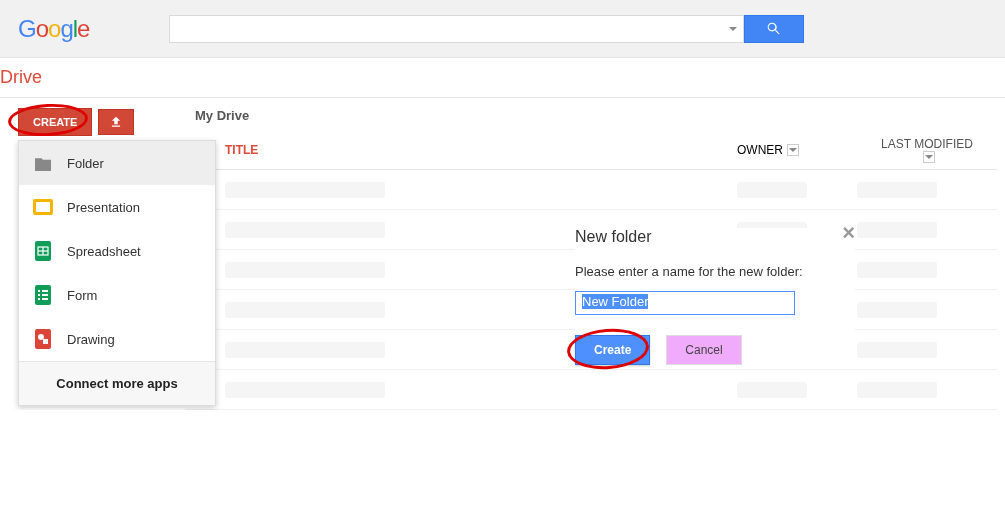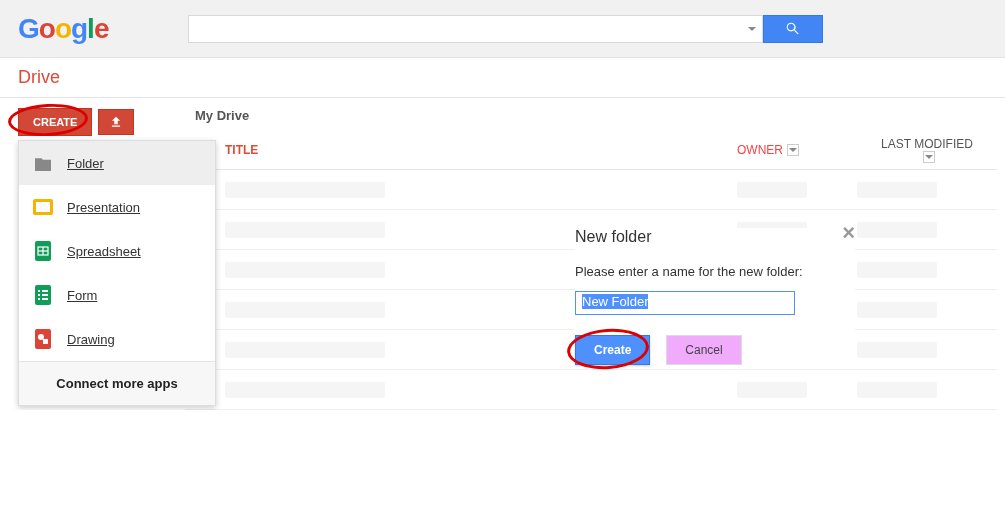--- a/index.html
+++ b/index.html
@@ -8,22 +8,22 @@
     .top-bar {
       background: #f1f1f1;
       height: 58px;
       display: flex;
       align-items: center;
       padding-left: 18px;
       border-bottom: 1px solid #e5e5e5;
     }
     .google-logo {
       font-family: Arial, sans-serif;
-      font-size: 28px;
-      font-weight: bold;
+      font-size: 24px;
+      font-weight: normal;
       letter-spacing: -1px;
     }
     .g1 { color: #4285F4; }
     .g2 { color: #DB4437; }
     .g3 { color: #F4B400; }
     .g4 { color: #4285F4; }
     .g5 { color: #0F9D58; }
     .g6 { color: #DB4437; }
     
     .search-wrap {
@@ -59,21 +59,20 @@
       display: flex;
       align-items: center;
       justify-content: center;
       color: #fff;
     }
     
     .app-title-bar {
       height: 40px;
       display: flex;
       align-items: center;
-      padding-left: 18px;
       border-bottom: 1px solid #e5e5e5;
     }
     .app-title {
       color: #dd4b39;
       font-size: 18px;
     }
     
     .main-area {
       display: flex;
       position: relative;
@@ -126,21 +125,20 @@
       border: 1px solid #ddd;
       box-shadow: 0 2px 6px rgba(0,0,0,0.2);
       z-index: 10;
     }
     .menu-item {
       display: flex;
       align-items: center;
       padding: 12px 14px;
       cursor: pointer;
       color: #333;
-      text-decoration: underline;
     }
     .menu-item.highlighted { background: #eee; }
     .menu-icon {
       width: 20px;
       height: 20px;
       margin-right: 14px;
       display: flex;
       align-items: center;
       justify-content: center;
     }
@@ -171,21 +169,21 @@
       display: flex;
       align-items: center;
       border-bottom: 1px solid #e5e5e5;
       padding: 6px 0 6px 10px;
       color: #dd4b39;
       font-size: 12px;
       font-weight: bold;
     }
     .col-check { width: 30px; }
     .col-title { flex: 1; color: #dd4b39; }
-    .col-owner { width: 120px; color: #ef4444; font-weight: normal; display: flex; align-items: center; }
+    .col-owner { width: 120px; color: #000000; font-weight: normal; display: flex; align-items: center; }
     .col-modified { width: 140px; color: #555; font-weight: normal; display: flex; align-items: center; flex-direction: column; }
     .hdr-drop {
       width: 12px; height: 12px; border: 1px solid #ccc; margin-left: 4px;
       display: inline-flex; align-items: center; justify-content: center;
     }
     
     .file-row {
       display: flex;
       align-items: center;
       border-bottom: 1px solid #f0f0f0;

